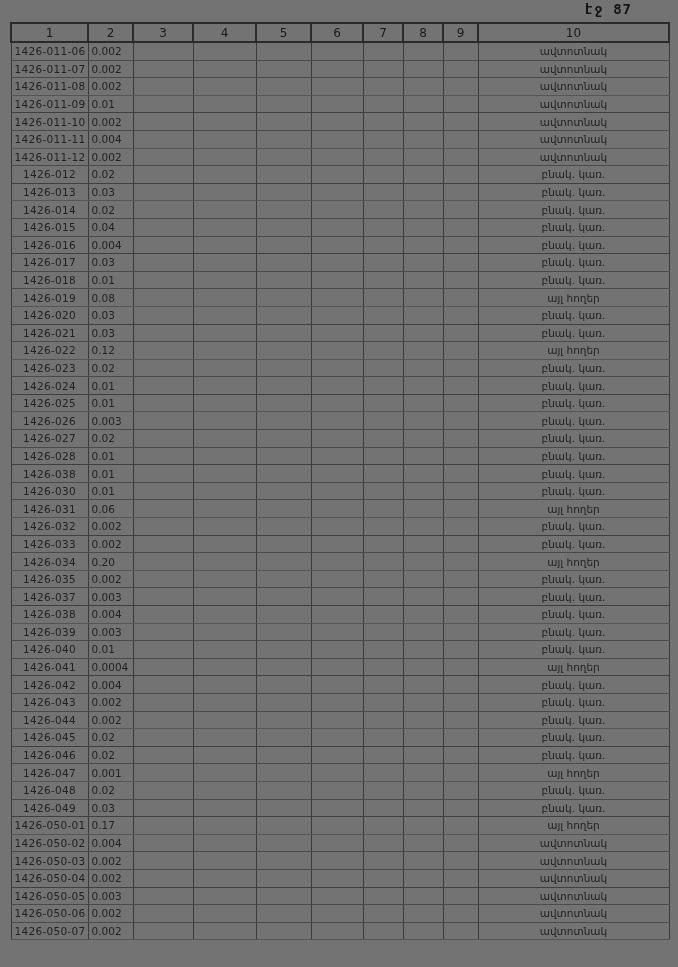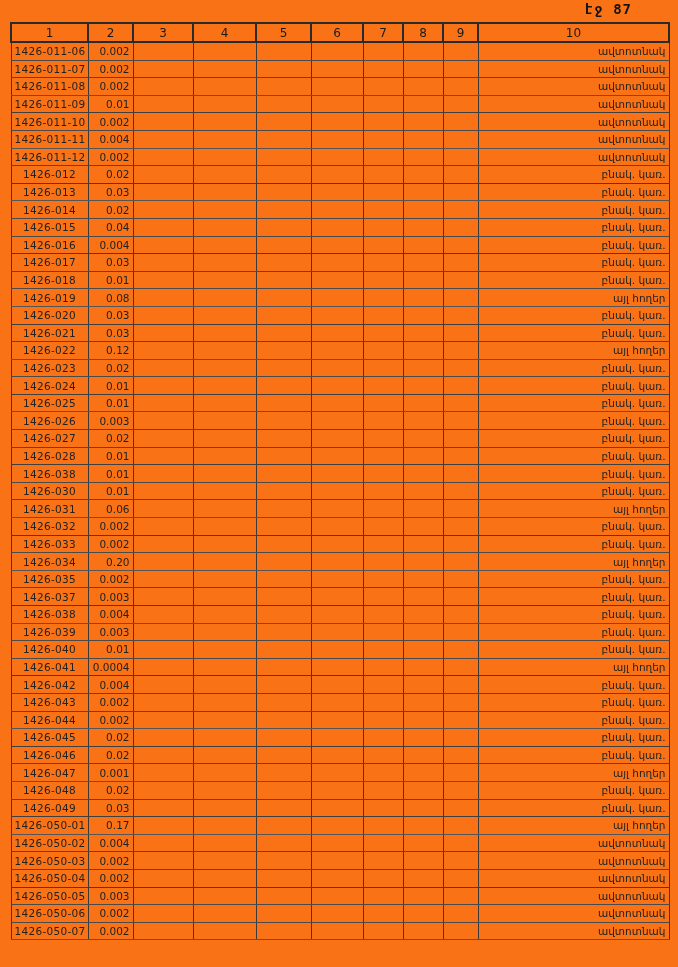--- a/index.html
+++ b/index.html
@@ -9,21 +9,21 @@
     height: 967px;
     overflow: hidden;
     background: #ffffff;
     font-family: "DejaVu Sans", sans-serif;
     color: #1b1b1b;
   }
   .page {
     position: relative;
     width: 678px;
     height: 967px;
-    background: #f97316;
+    background: #737373;
   }
   .page-label {
     position: absolute;
     top: 1px;
     right: 46px;
     font-family: "DejaVu Sans Mono", monospace;
     font-weight: bold;
     font-size: 14px;
     letter-spacing: 1px;
     color: #151515;
@@ -49,23 +49,23 @@
     border: 1px solid #3a3a3a;
     border-bottom: 1px solid #4a4a4a;
     height: 16.6px;
     font-size: 10.5px;
     padding: 0 3px;
     white-space: nowrap;
     overflow: hidden;
     color: #222;
   }
   td.code-cell  { text-align: center;  padding-left: 5px; letter-spacing: 0.3px; }
-  td.value-cell { text-align: right; }
+  td.value-cell { text-align: left; }
   td.empty-cell { border-bottom-color: #6a6a6a; }
-  td.usage-cell { text-align: right; padding-left: 5px; border-right: 1px dashed #777; }
+  td.usage-cell { text-align: center; padding-left: 5px; border-right: 1px dashed #777; }
   
   tbody tr:nth-child(3n) td  { border-bottom-color: #555; }
   tbody tr:nth-child(4n) td  { border-bottom-color: #3f3f3f; }
 </style>
 </head>
 <body>
 
 <div class="page">
   <div class="page-label">էջ 87</div>
 

